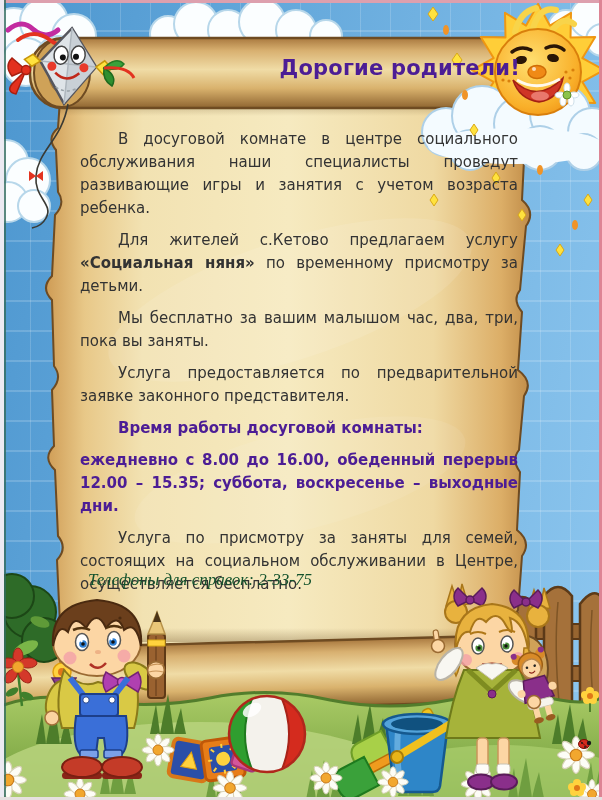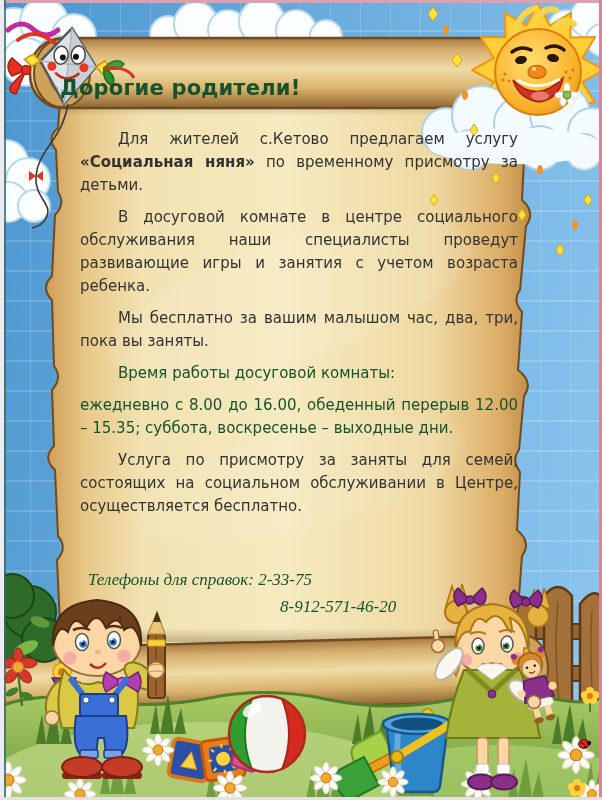--- a/index.html
+++ b/index.html
@@ -7,26 +7,26 @@
           font-family:"DejaVu Sans",sans-serif;background:#6fb0e2;}
   .layer{position:absolute;left:0;top:0;width:602px;height:800px;}
   svg.layer{display:block;}
   
   .sky{background:
     repeating-linear-gradient(to right, rgba(255,255,255,.17) 0 1.5px, transparent 1.5px 30px),
     repeating-linear-gradient(to bottom, rgba(255,255,255,.17) 0 1.5px, transparent 1.5px 30px),
     linear-gradient(102deg,#4c96cf 0%,#68abdd 42%,#8ec7ef 100%);}
   
   .content{position:absolute;left:0;top:0;width:602px;height:800px;pointer-events:none;}
-  .title{position:absolute;top:76px;left:60px;width:460px;text-align:left;
-         font-weight:bold;font-size:21px;color:#14532d;letter-spacing:.2px;}
+  .title{position:absolute;top:56px;left:60px;width:460px;text-align:right;
+         font-weight:bold;font-size:21px;color:#4c1d95;letter-spacing:.2px;}
   .body-text{position:absolute;top:128px;left:80px;width:438px;
          font-size:15px;line-height:23px;color:#333;text-align:justify;}
   .body-text p{margin:0 0 9px 0;text-indent:38px;}
-  .body-text p.bold{font-weight:normal;color:#14532d;}
+  .body-text p.bold{font-weight:bold;color:#4c1d95;}
   .body-text p.no-indent{text-indent:0;}
   .phones{position:absolute;top:566px;left:88px;font-family:"Liberation Serif",serif;
           font-size:17px;line-height:27px;color:#14532d;font-style:italic;}
   .phones .ph2{margin-left:192px;}
   
   .edge{position:absolute;z-index:50;}
   .edge-top{left:0;top:0;width:602px;height:3px;background:#dda0ae;}
   .edge-bottom{left:0;bottom:0;width:602px;height:3px;background:#e6e0e0;}
   .edge-left{left:0;top:0;width:4px;height:800px;background:#eceaf2;}
   .edge-left-line{left:4px;top:0;width:2px;height:800px;background:#336b5f;opacity:.8;}
@@ -230,30 +230,30 @@
         <path d="M104,68 Q118,76 112,86 Q102,80 104,68 Z" fill="#2f8f2f" stroke="#1f6a1f" stroke-width="1.5"></path>
         <path d="M104,68 Q128,66 134,78" fill="none" stroke="#e33320" stroke-width="3"></path>
       </g>
       <path d="M36,176 l-7,-5 0,10 Z M36,176 l7,-5 0,10 Z" fill="#e33320"></path>
     </g>
   </svg>
 
   <div class="content">
     <div class="title">Дорогие родители!</div>
     <div class="body-text">
+      <p>В досуговой комнате в центре социального обслуживания наши специалисты проведут развивающие игры и занятия с учетом возраста ребенка.</p>
       <p><span>Для жителей с.Кетово предлагаем услугу </span><b>«Социальная няня»</b><span> по временному присмотру за детьми.</span></p>
-      <p>В досуговой комнате в центре социального обслуживания наши специалисты проведут развивающие игры и занятия с учетом возраста ребенка.</p>
       <p>Мы бесплатно за вашим малышом час, два, три, пока вы заняты.</p>
+      <p>Услуга предоставляется по предварительной заявке законного представителя.</p>
       <p class="bold">Время работы досуговой комнаты:</p>
       <p class="bold no-indent">ежедневно с 8.00 до 16.00, обеденный перерыв 12.00 – 15.35; суббота, воскресенье – выходные дни.</p>
       <p>Услуга по присмотру за заняты для семей, состоящих на социальном обслуживании в Центре, осуществляется бесплатно.</p>
     </div>
     <div class="phones">
       <div class="ph1">Телефоны для справок: 2-33-75</div>
-      <div class="ph2">8-912-571-46-20</div>
     </div>
   </div>
 
   <svg class="layer" viewBox="0 0 602 800">
     <defs>
       <linearGradient id="grassG" x1="0" y1="0" x2="0" y2="1">
         <stop offset="0" stop-color="#aacb66"></stop>
           <stop offset="1" stop-color="#6d9a39"></stop>
       </linearGradient>
       <g id="daisy">

